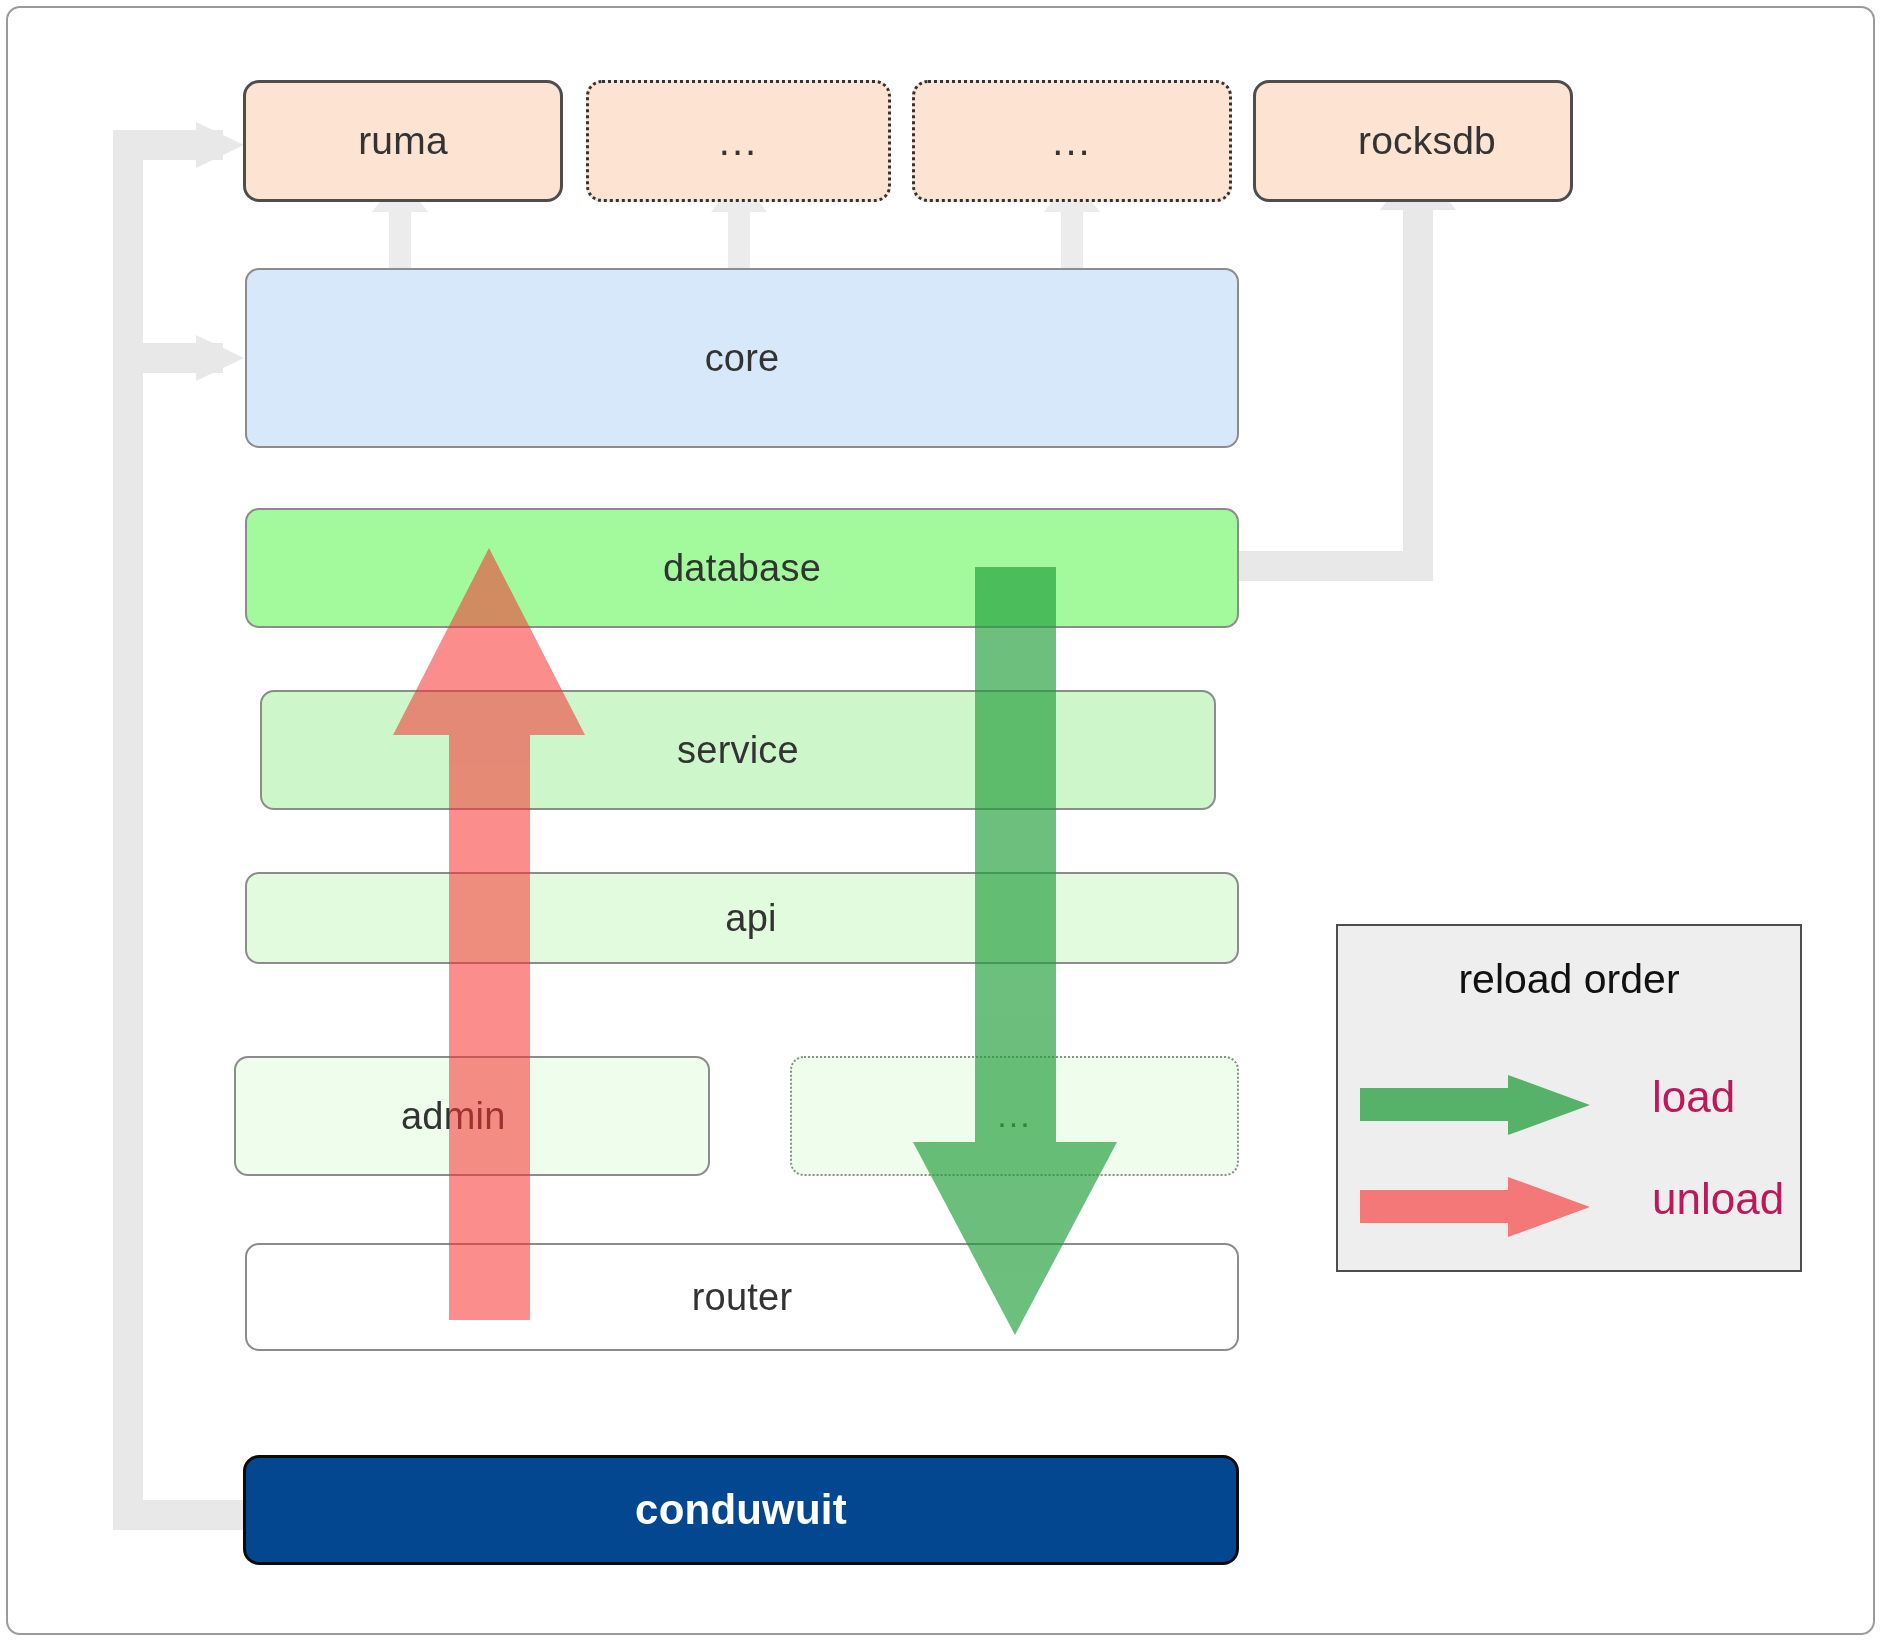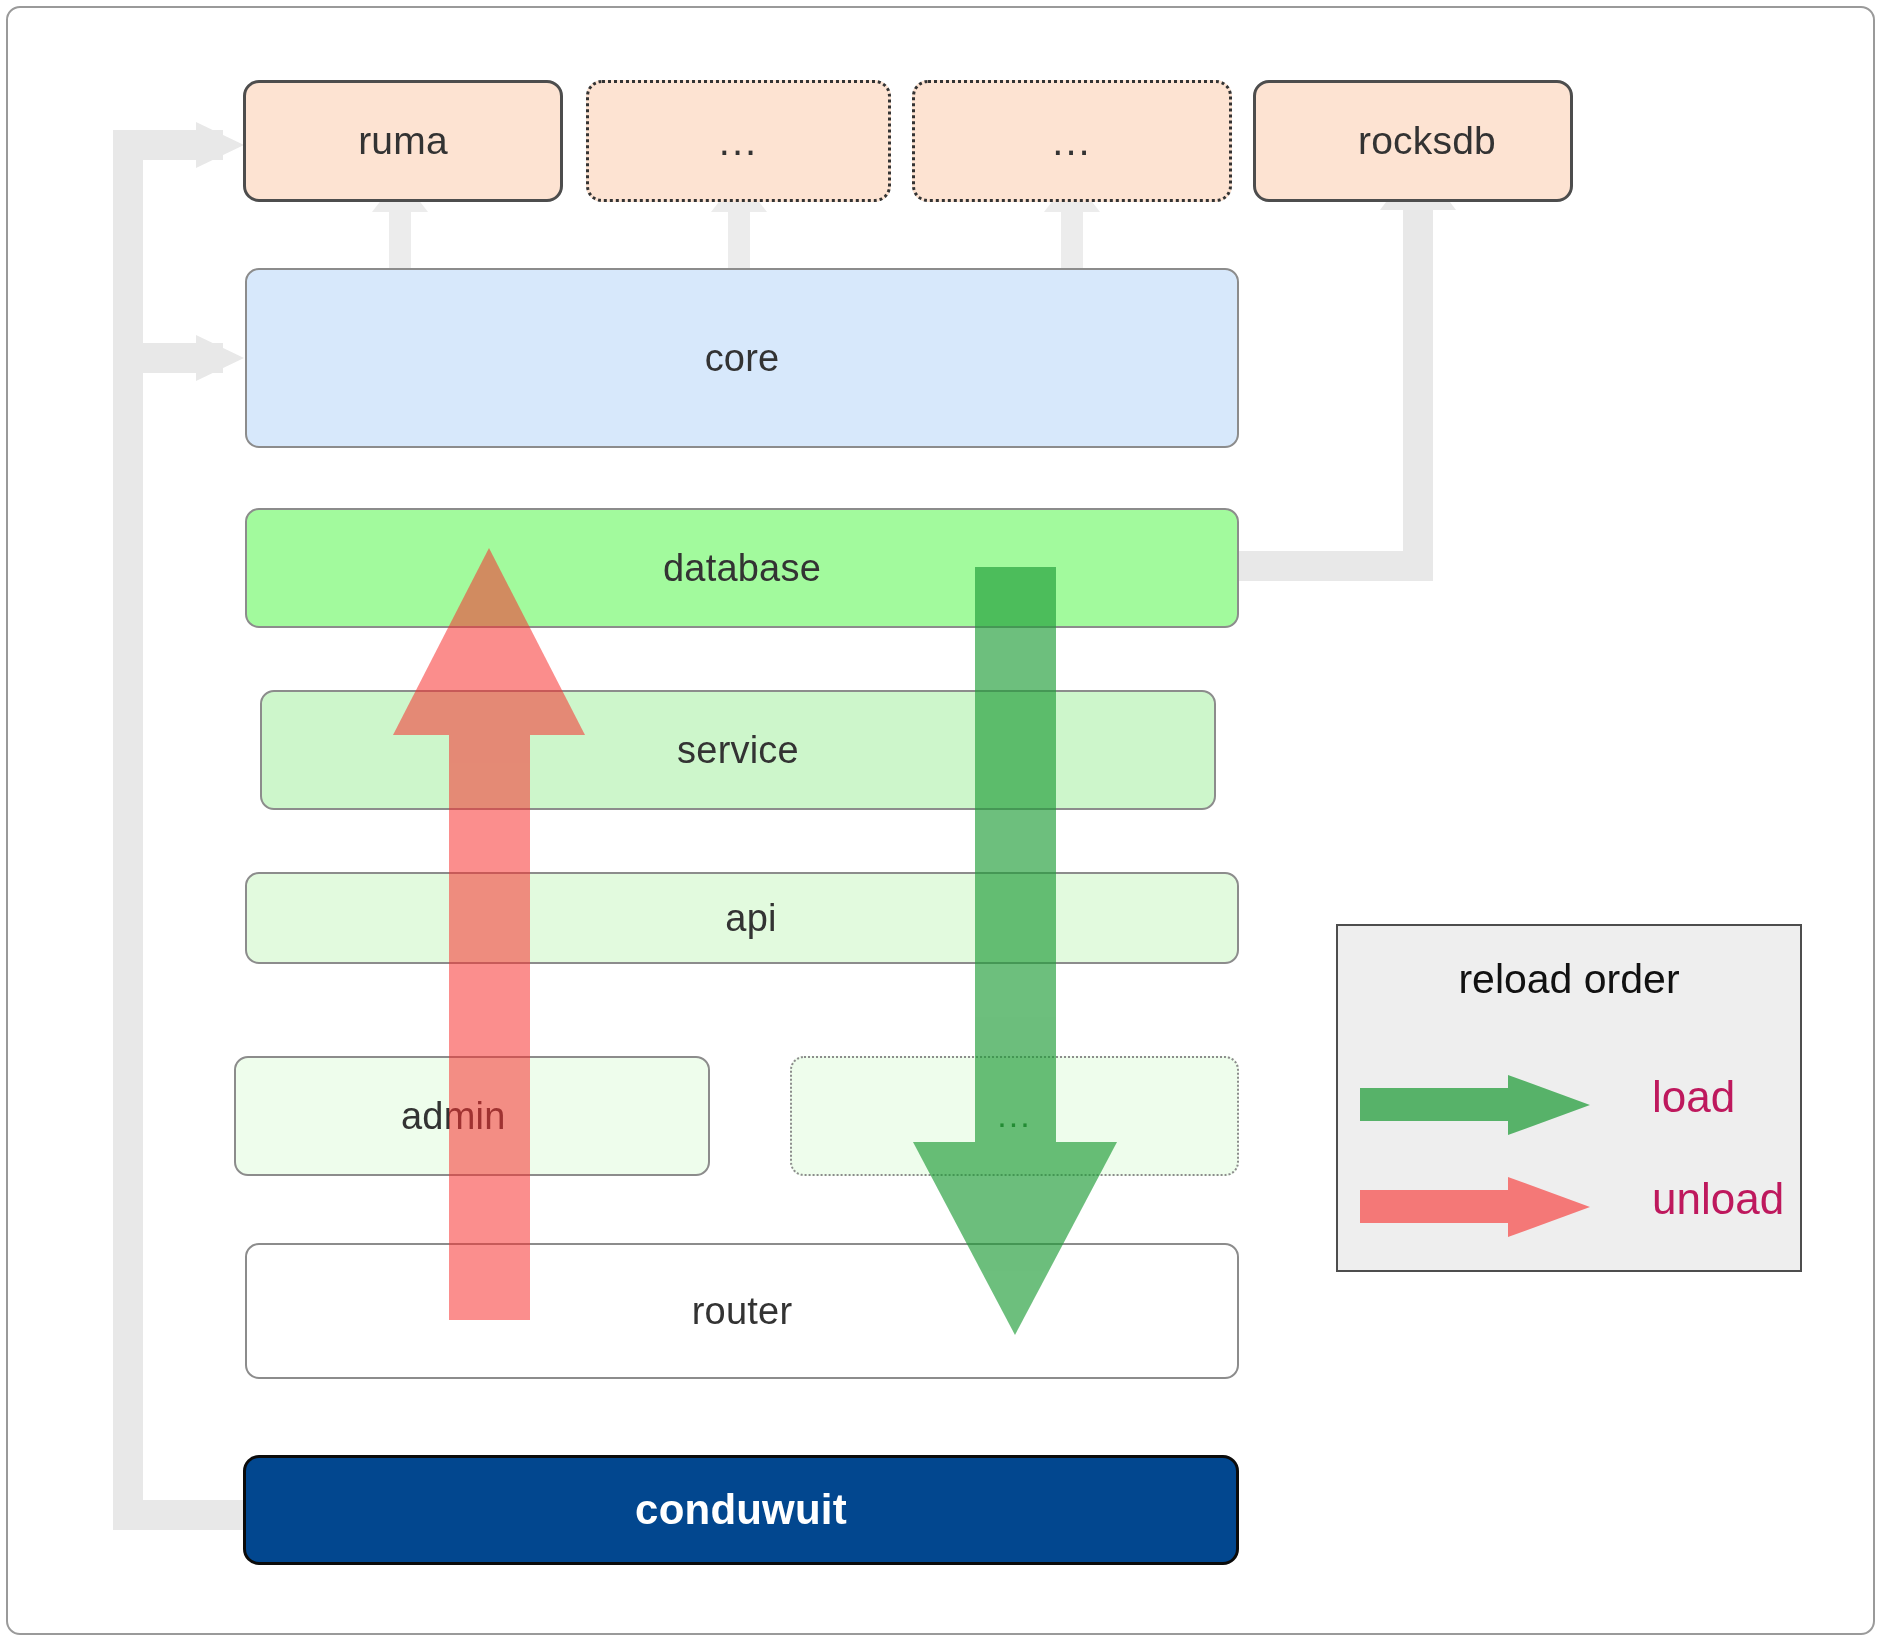--- a/index.html
+++ b/index.html
@@ -198,21 +198,21 @@
   </div>
 
   <div class="node layer admin" style="left:234px; top:1056px; width:476px; height:120px; justify-content:flex-start; padding-left:165px;">
     <span>admin</span>
   </div>
 
   <div class="node layer dots" style="left:790px; top:1056px; width:449px; height:120px;">
     <span class="dots" style="font-size:34px; letter-spacing:2px; line-height:0.4; color:#2f6f2f;">...</span>
   </div>
 
-  <div class="node layer router" style="left:245px; top:1243px; width:994px; height:136px;">
+  <div class="node layer router" style="left:245px; top:1243px; width:994px; height:108px;">
     <span>router</span>
   </div>
 
   <div class="node app" style="left:243px; top:1455px; width:996px; height:110px;">
     <span>conduwuit</span>
   </div>
 
   <svg class="overlay" viewBox="0 0 1883 1643">
 
     <g opacity="0.55">

